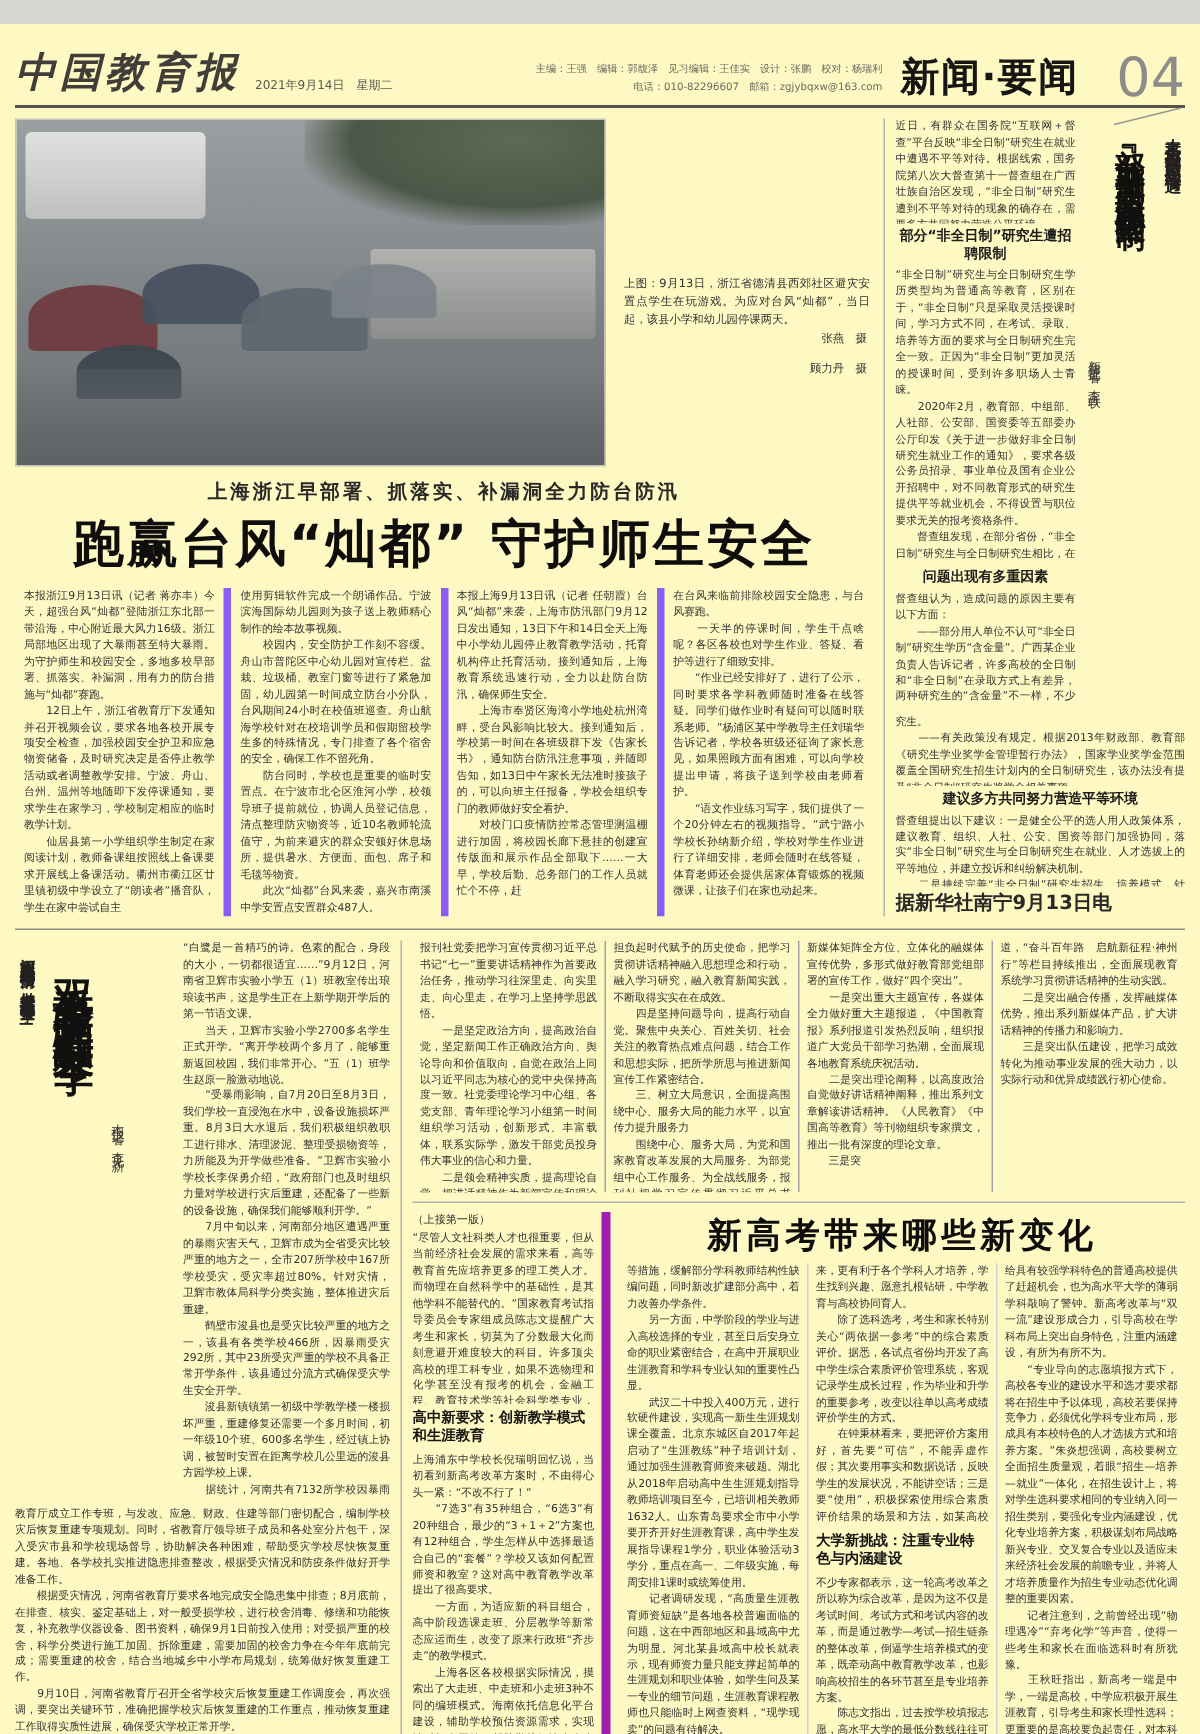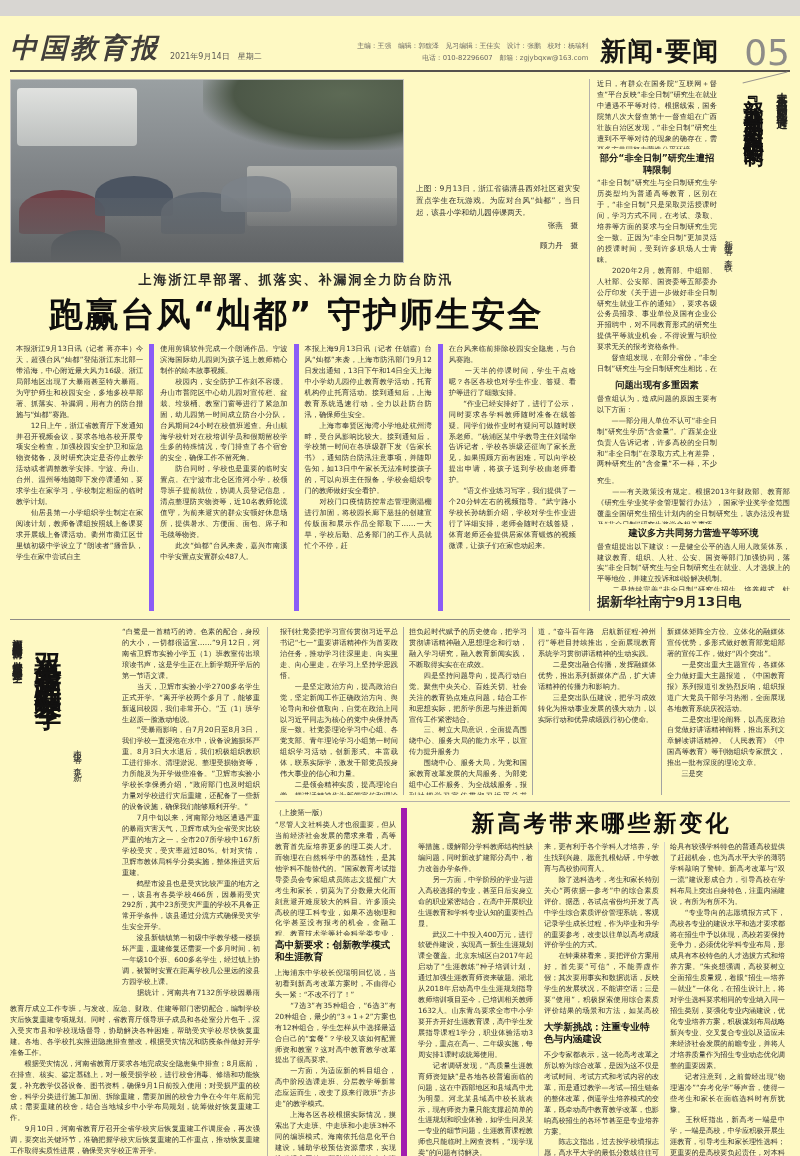--- a/index.html
+++ b/index.html
@@ -18,21 +18,21 @@
   .tick { position:absolute; right:2px; bottom:-8px; width:46px; height:1px; background:#9a978f; transform:rotate(-14deg); }
 
   
   .bodytext { font-size:7.2px; line-height:1.52; text-align:justify; white-space:pre-line; color:#323130; }
   .subhead { font-weight:bold; text-align:center; font-size:9.3px; color:#1d1c1a; margin:3px 0; line-height:1.25; }
   .vert { writing-mode:vertical-rl; text-orientation:upright; }
 
   
   .top-section { display:flex; margin-top:7px; height:532px; }
   .ts-left { width:575px; display:flex; flex-direction:column; }
-  .photo-row { display:flex; height:184px; }
+  .photo-row { display:flex; height:232px; }
   .photo { width:394px; position:relative; background:linear-gradient(180deg,#9aa0a2 0%,#8b9093 30%,#7d8184 55%,#6e7173 100%); overflow:hidden; border:1px solid #c7c4be; }
   .ph-bus { position:absolute; left:6px; top:8px; width:120px; height:58px; background:linear-gradient(180deg,#e8e9e6,#c2c5c3); border-radius:4px; opacity:.9; }
   .ph-trees { position:absolute; right:0; top:0; width:200px; height:70px; background:radial-gradient(ellipse at 70% 20%,#5d6a55 0%,#4c5747 55%,transparent 75%); }
   .ph-table { position:absolute; right:6px; top:86px; width:150px; height:60px; background:linear-gradient(180deg,#b8b9b4,#8f9190); border-radius:3px; opacity:.85; }
   .umb { position:absolute; border-radius:50% 50% 6% 6%; opacity:.92; }
   .u1 { left:8px; top:110px; width:86px; height:44px; background:#6e3a40; }
   .u2 { left:84px; top:96px; width:78px; height:40px; background:#46505e; }
   .u3 { left:150px; top:112px; width:84px; height:42px; background:#5d6670; }
   .u4 { left:40px; top:150px; width:70px; height:36px; background:#3c444e; }
   .u5 { left:210px; top:96px; width:70px; height:36px; background:#7c8289; }
@@ -100,21 +100,21 @@
   <div class="masthead">
     <div class="logo">中国教育报</div>
     <div class="mast-date">2021年9月14日　星期二</div>
     <div class="mast-right">
       <div class="editors">
         <div>主编：王强　编辑：郭馥泽　见习编辑：王佳实　设计：张鹏　校对：杨瑞利</div>
         <div>电话：010-82296607　邮箱：zgjybqxw@163.com</div>
       </div>
       <div class="section-block">
         <div class="section-title">新闻·要闻</div>
-        <div class="page-num">05</div>
+        <div class="page-num">04</div>
         <div class="tick"></div>
       </div>
     </div>
   </div>
 
   <div class="top-section">
     <div class="ts-left">
       <div class="photo-row">
         <div class="photo">
           <div class="ph-bus"></div>
@@ -213,27 +213,27 @@
 
     <div class="right-lower">
       <div class="bks-cols">
         <div class="bcol bodytext">报刊社党委把学习宣传贯彻习近平总书记“七一”重要讲话精神作为首要政治任务，推动学习往深里走、向实里走、向心里走，在学习上坚持学思践悟。
 　　一是坚定政治方向，提高政治自觉，坚定新闻工作正确政治方向、舆论导向和价值取向，自觉在政治上同以习近平同志为核心的党中央保持高度一致。社党委理论学习中心组、各党支部、青年理论学习小组第一时间组织学习活动，创新形式、丰富载体，联系实际学，激发干部党员投身伟大事业的信心和力量。
 　　二是领会精神实质，提高理论自觉，把讲话精神作为新闻宣传和理论武装的重中之重，组织专题学习研讨，吃透精神实质，把握核心要义，深刻理解科学内涵、核心思想，深刻感悟马克思主义真理力量。</div>
         <div class="bcol bodytext">担负起时代赋予的历史使命，把学习贯彻讲话精神融入思想理念和行动，融入学习研究，融入教育新闻实践，不断取得实实在在成效。
 　　四是坚持问题导向，提高行动自觉。聚焦中央关心、百姓关切、社会关注的教育热点难点问题，结合工作和思想实际，把所学所思与推进新闻宣传工作紧密结合。
 　　三、树立大局意识，全面提高围绕中心、服务大局的能力水平，以宣传力提升服务力
 　　围绕中心、服务大局，为党和国家教育改革发展的大局服务、为部党组中心工作服务、为全战线服务，报刊社把学习宣传贯彻习近平总书记“七一”重要讲话精神作为重大政治任务、重要职责使命，充分发挥所属“两报四刊三网</div>
-        <div class="bcol bodytext">道，“奋斗百年路　启航新征程·神州行”等栏目持续推出，全面展现教育系统学习贯彻讲话精神的生动实践。
-　　二是突出融合传播，发挥融媒体优势，推出系列新媒体产品，扩大讲话精神的传播力和影响力。
-　　三是突出队伍建设，把学习成效转化为推动事业发展的强大动力，以实际行动和优异成绩践行初心使命。</div>
         <div class="bcol bodytext">新媒体矩阵全方位、立体化的融媒体宣传优势，多形式做好教育部党组部署的宣传工作，做好“四个突出”。
 　　一是突出重大主题宣传，各媒体全力做好重大主题报道，《中国教育报》系列报道引发热烈反响，组织报道广大党员干部学习热潮，全面展现各地教育系统庆祝活动。
 　　二是突出理论阐释，以高度政治自觉做好讲话精神阐释，推出系列文章解读讲话精神。《人民教育》《中国高等教育》等刊物组织专家撰文，推出一批有深度的理论文章。
 　　三是突</div>
+        <div class="bcol bodytext">道，“奋斗百年路　启航新征程·神州行”等栏目持续推出，全面展现教育系统学习贯彻讲话精神的生动实践。
+　　二是突出融合传播，发挥融媒体优势，推出系列新媒体产品，扩大讲话精神的传播力和影响力。
+　　三是突出队伍建设，把学习成效转化为推动事业发展的强大动力，以实际行动和优异成绩践行初心使命。</div>
       </div>
 
       <div class="gaokao">
         <div class="gk-c1">
           <div class="gk-cont-tag">（上接第一版）</div>
           <div class="gk-cont bodytext">“尽管人文社科类人才也很重要，但从当前经济社会发展的需求来看，高等教育首先应培养更多的理工类人才。而物理在自然科学中的基础性，是其他学科不能替代的。”国家教育考试指导委员会专家组成员陈志文提醒广大考生和家长，切莫为了分数最大化而刻意避开难度较大的科目。许多顶尖高校的理工科专业，如果不选物理和化学甚至没有报考的机会，金融工程、教育技术学等社会科学类专业，同样需要较强的数理基础。新高考分数的价值高低，更多取决于选科结构，应结合职业方向，在此基础上提升成绩才是正解。</div>
           <div class="gk-sub">高中新要求：创新教学模式和生涯教育</div>
           <div class="gk-c1-text bodytext">上海浦东中学校长倪瑞明回忆说，当初看到新高考改革方案时，不由得心头一紧：“不改不行了！”
 　　“7选3”有35种组合，“6选3”有20种组合，最少的“3＋1＋2”方案也有12种组合，学生怎样从中选择最适合自己的“套餐”？学校又该如何配置师资和教室？这对高中教育教学改革提出了很高要求。
 　　一方面，为适应新的科目组合，高中阶段选课走班、分层教学等新常态应运而生，改变了原来行政班“齐步走”的教学模式。

